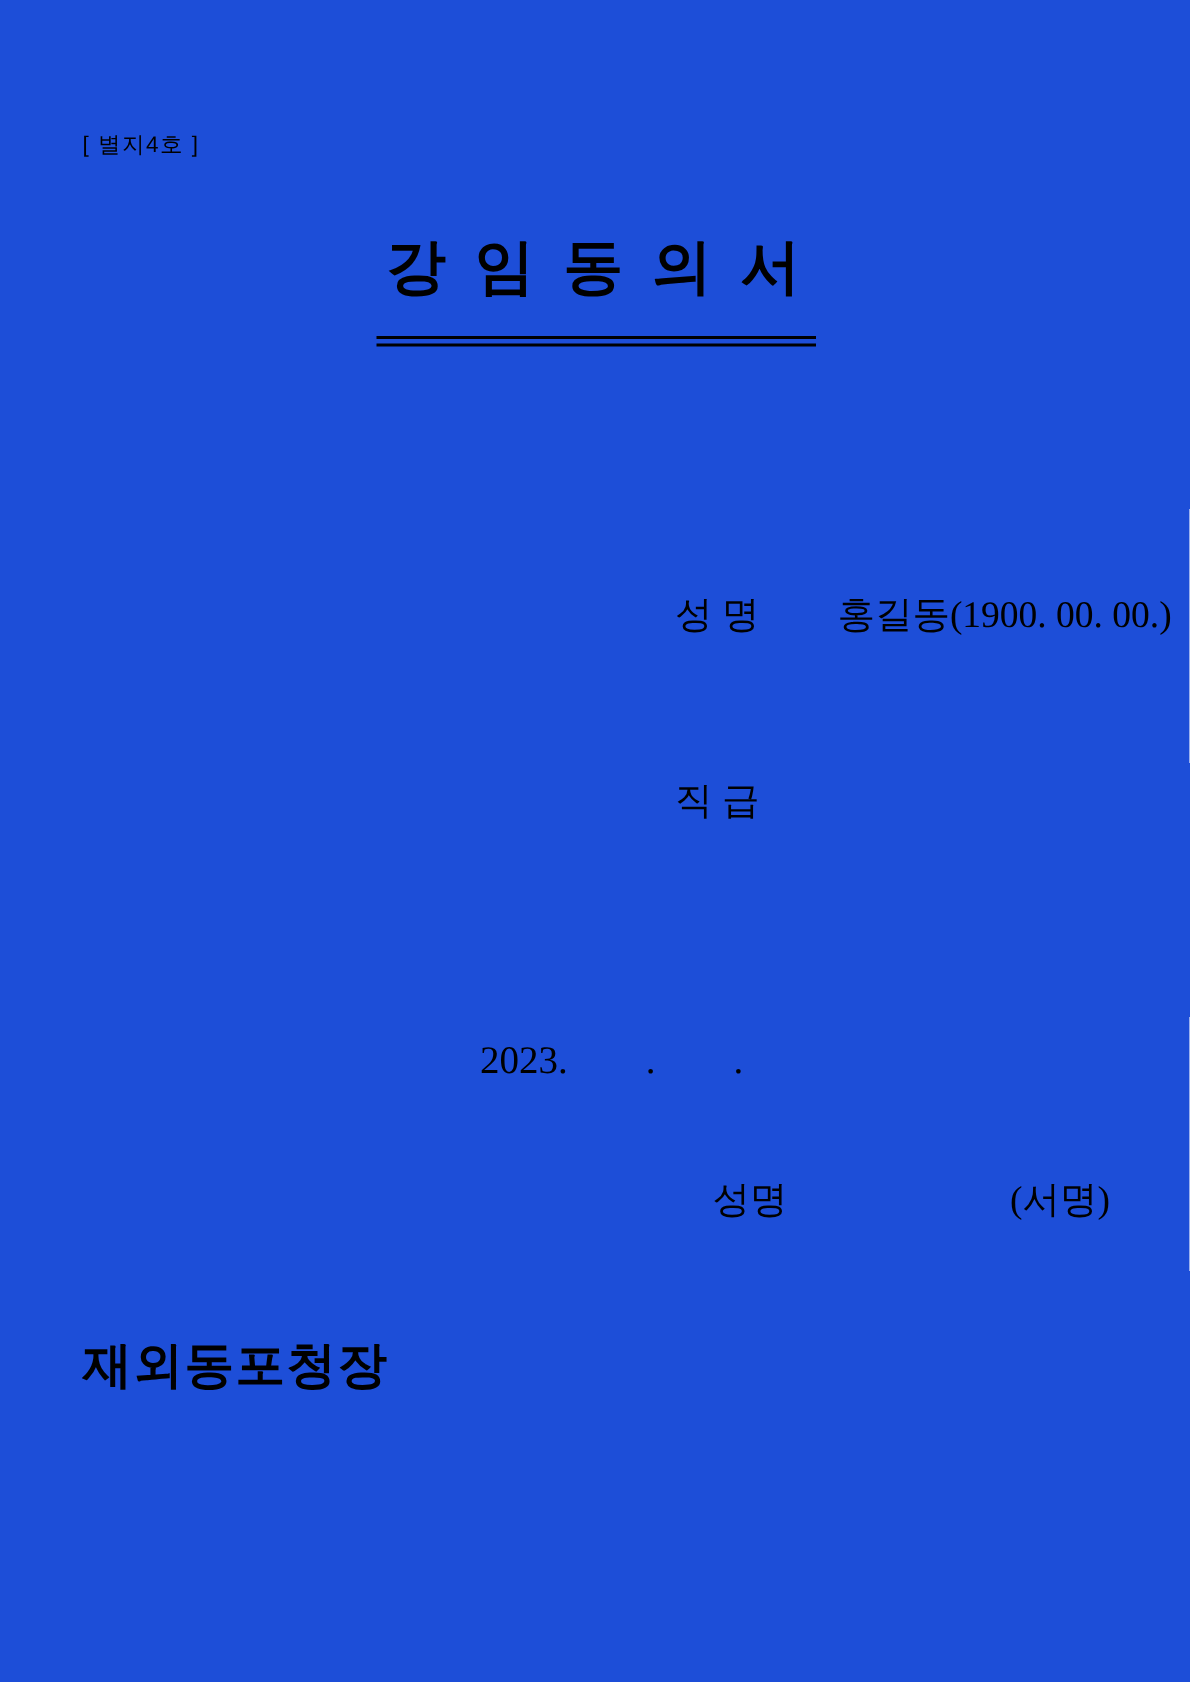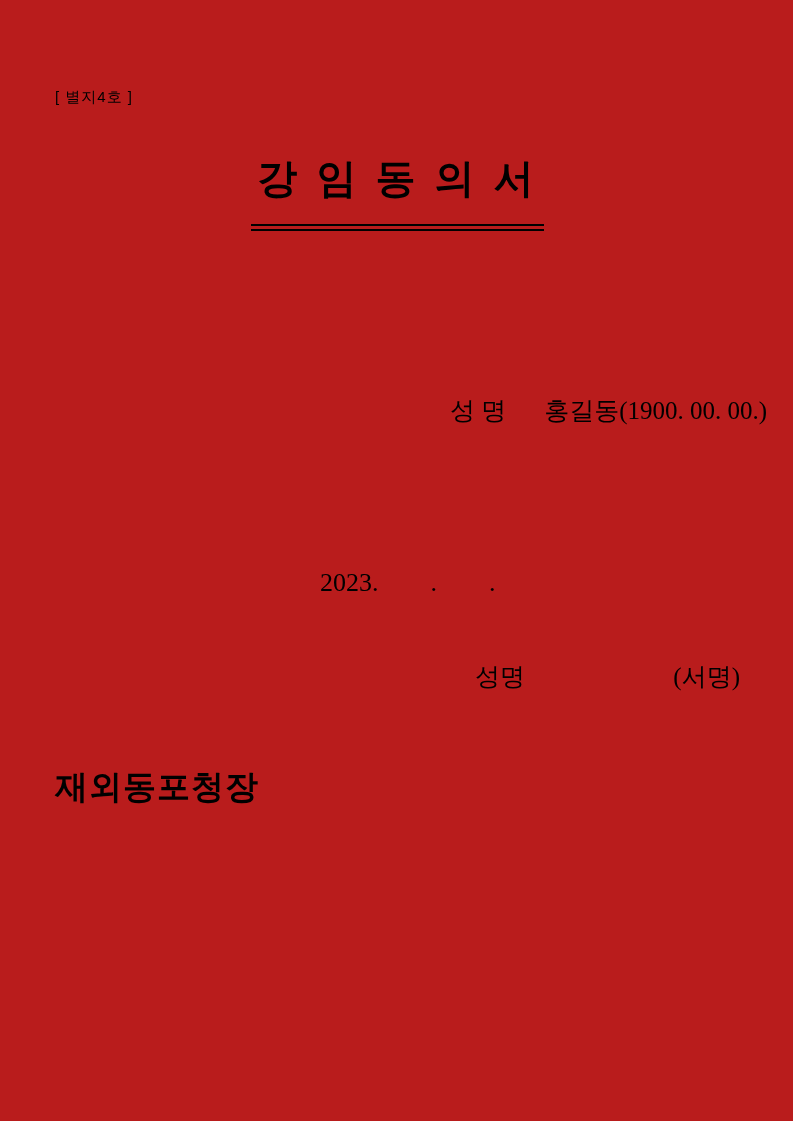--- a/index.html
+++ b/index.html
@@ -7,21 +7,21 @@
     --note-blue: #0000ff;
     --note-red: #ff0000;
   }
   * { margin: 0; padding: 0; box-sizing: border-box; }
   html, body { background: #ffffff; }
   .page {
     position: relative;
     width: 793px;
     height: 1121px;
     margin: 0 auto;
-    background: #b91c1c;
+    background: #1d4ed8;
     color: var(--text);
     overflow: hidden;
     font-family: "Liberation Serif", "DejaVu Serif", serif;
     padding: 88px 53px 0 55px;
   }
   .form-label {
     font-family: "Liberation Sans", "DejaVu Sans", sans-serif;
     font-size: 15px;
     line-height: 18px;
     letter-spacing: 1px;
@@ -43,21 +43,21 @@
   }
   .identity {
     margin-top: 100px;
     margin-left: 395px;
     font-size: 25px;
     line-height: 32px;
     white-space: pre;
   }
   .identity .row { display: block; }
   .identity .row + .row { margin-top: 28px; }
-  .identity .value { margin-left: 38px; }
+  .identity .value { margin-left: 52px; }
   .consent-body {
     margin-top: 72px;
     font-size: 25px;
     line-height: 41px;
     text-align: justify;
     text-indent: 20px;
     word-spacing: 5px;
   }
   .date-line {
     margin-top: 76px;
@@ -89,20 +89,21 @@
 <div class="page">
 
   <div class="form-label">[ 별지4호 ]</div>
 
   <div class="title-wrap">
     <span class="doc-title">강 임 동 의 서</span>
   </div>
 
   <div class="identity">
     <span class="row"><span>성 명</span><span class="value">홍길동(1900. 00. 00.)</span></span>
+    <span class="row"><span>직 급</span></span>
   </div>
 
 
   <div class="date-line">2023.        .        .</div>
 
   <div class="sign-row">
     <span>성명</span>
     <span>(서명)</span>
   </div>
 

